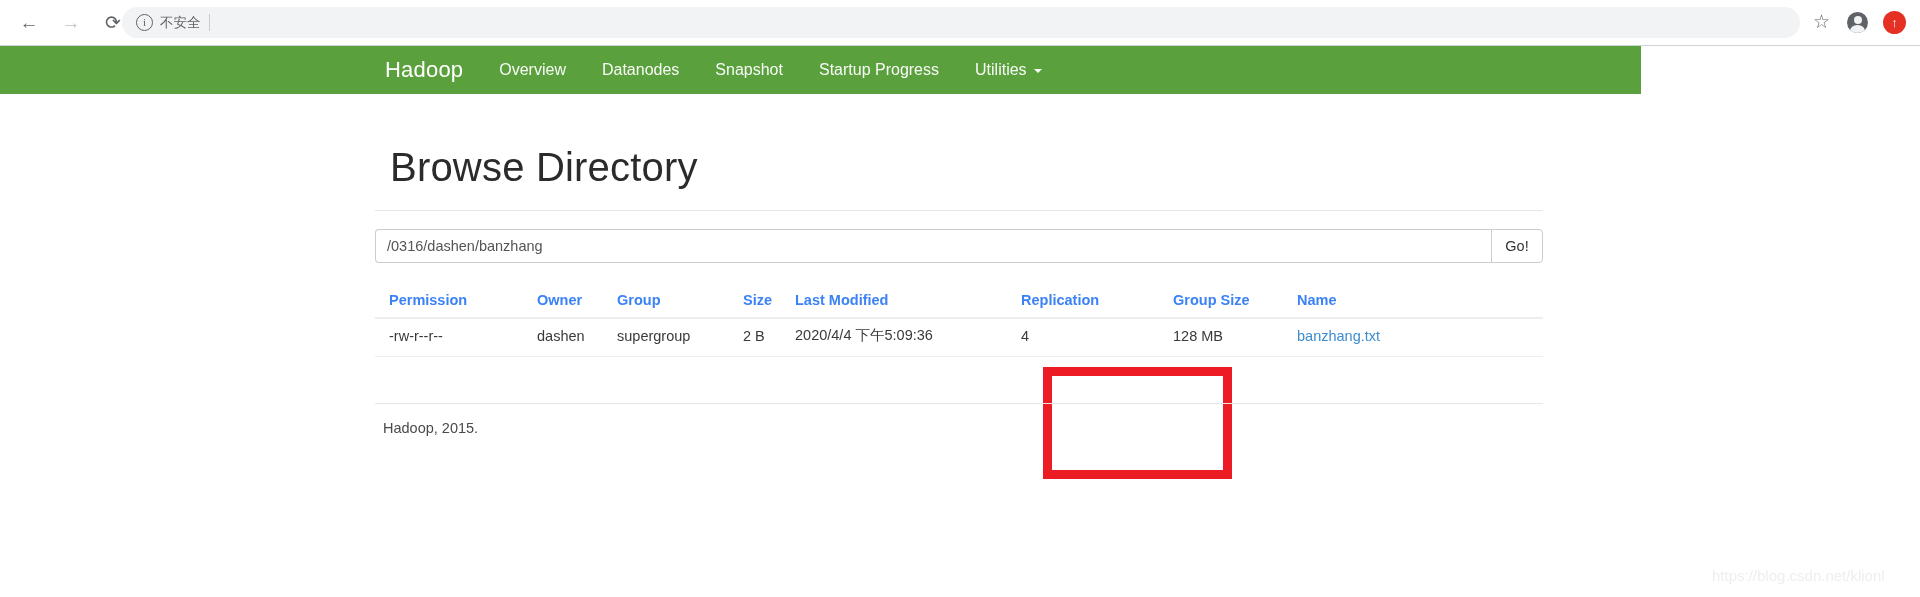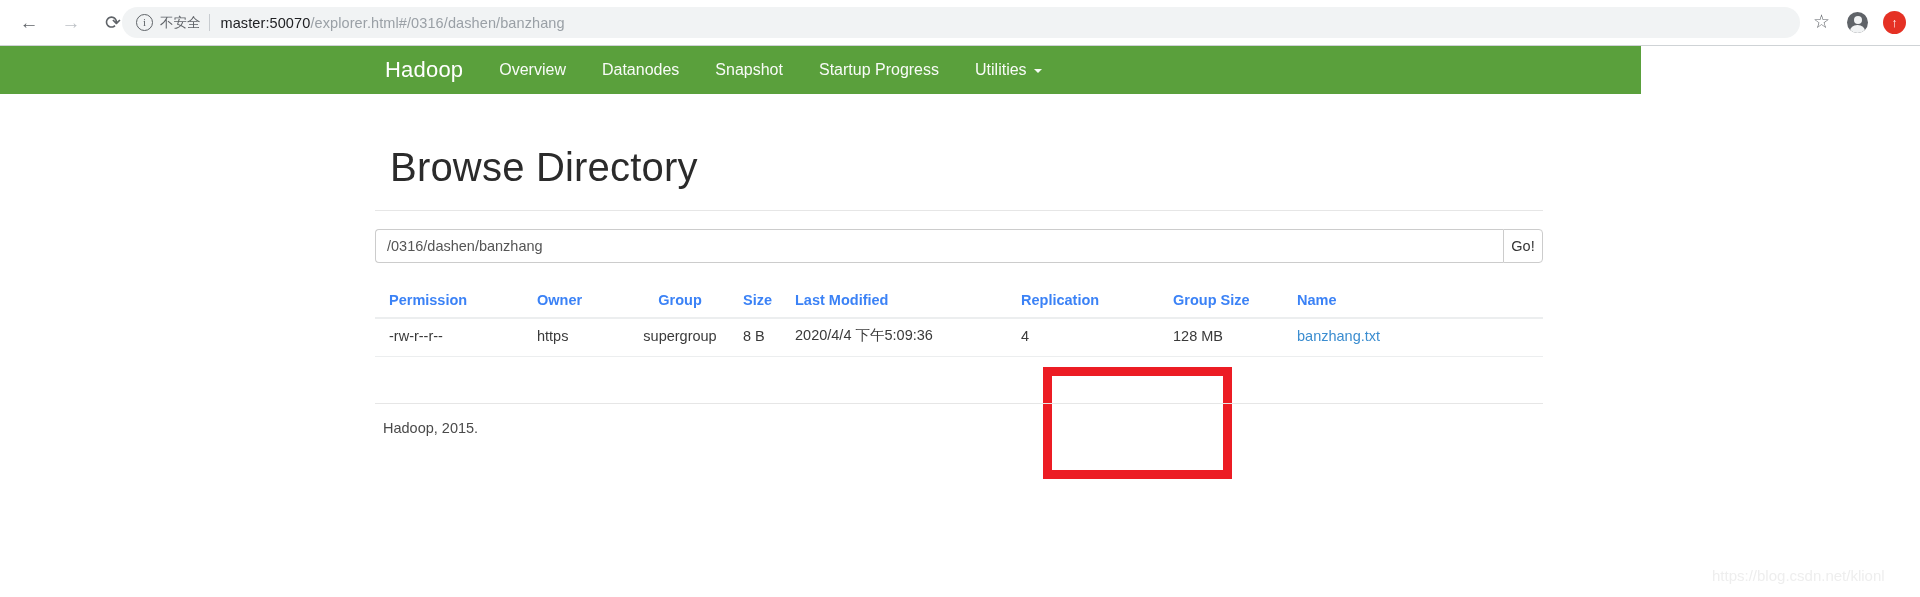--- a/index.html
+++ b/index.html
@@ -216,21 +216,21 @@
     border-radius: 4px 0 0 4px;
     box-sizing: border-box;
     padding: 0 11px;
     font-family: "Liberation Sans", sans-serif;
     font-size: 14.5px;
     color: #555555;
     background: #ffffff;
     outline: none;
   }
   #go-button {
-    width: 40px;
+    width: 52px;
     height: 34px;
     border: 1px solid #cccccc;
     border-radius: 0 4px 4px 0;
     background: #ffffff;
     font-family: "Liberation Sans", sans-serif;
     font-size: 14.5px;
     color: #333333;
     cursor: pointer;
     box-sizing: border-box;
     padding: 0;
@@ -254,21 +254,21 @@
     white-space: nowrap;
   }
   #files-table td {
     color: #3a3a3a;
     padding: 7px 0 11px 0;
     border-bottom: 1px solid #eceeef;
     white-space: nowrap;
   }
   #files-table .c-permission { width: 148px; padding-left: 14px; }
   #files-table .c-owner      { width: 80px; }
-  #files-table .c-group      { width: 126px; text-align: center; }
+  #files-table .c-group      { width: 126px; }
   #files-table .c-size       { width: 52px; }
   #files-table .c-modified   { width: 198px; }
   #files-table .c-replication{ width: 152px; padding-left: 28px; }
   #files-table .c-blocksize  { width: 124px; }
   #files-table .c-name       { }
   #files-table .file-link {
     color: #3b8dd0;
     text-decoration: none;
   }
 
@@ -314,21 +314,20 @@
 
 <div id="browser-chrome">
   <div class="nav-btn first">←</div>
   <div class="nav-btn disabled">→</div>
   <div class="nav-btn">⟳</div>
 
   <div id="omnibox">
     <div id="info-circle-icon">i</div>
     <div id="not-secure-label">不安全</div>
     <div id="omnibox-separator"></div>
-    <div id="url-text"><span class="host">master:50070</span><span>/explorer.html#/0316/dashen/banzhang</span></div>
   </div>
 
   <div id="star-icon">☆</div>
   <div id="profile-avatar"></div>
   <div id="update-icon">↑</div>
 </div>
 
 <div id="hadoop-navbar">
   <div id="navbar-brand">Hadoop</div>
   <div class="navbar-link">Overview</div>
@@ -357,23 +356,23 @@
         <th class="c-size">Size</th>
         <th class="c-modified">Last Modified</th>
         <th class="c-replication">Replication</th>
         <th class="c-blocksize">Group Size</th>
         <th class="c-name">Name</th>
       </tr>
     </thead>
     <tbody>
       <tr>
         <td class="c-permission">-rw-r--r--</td>
-        <td class="c-owner">https</td>
+        <td class="c-owner">dashen</td>
         <td class="c-group">supergroup</td>
-        <td class="c-size">8 B</td>
+        <td class="c-size">2 B</td>
         <td class="c-modified">2020/4/4 下午5:09:36</td>
         <td class="c-replication">4</td>
         <td class="c-blocksize">128 MB</td>
         <td class="c-name"><a class="file-link" href="#">banzhang.txt</a></td>
       </tr>
     </tbody>
   </table>
 
   <div id="annotation-box"></div>
 

